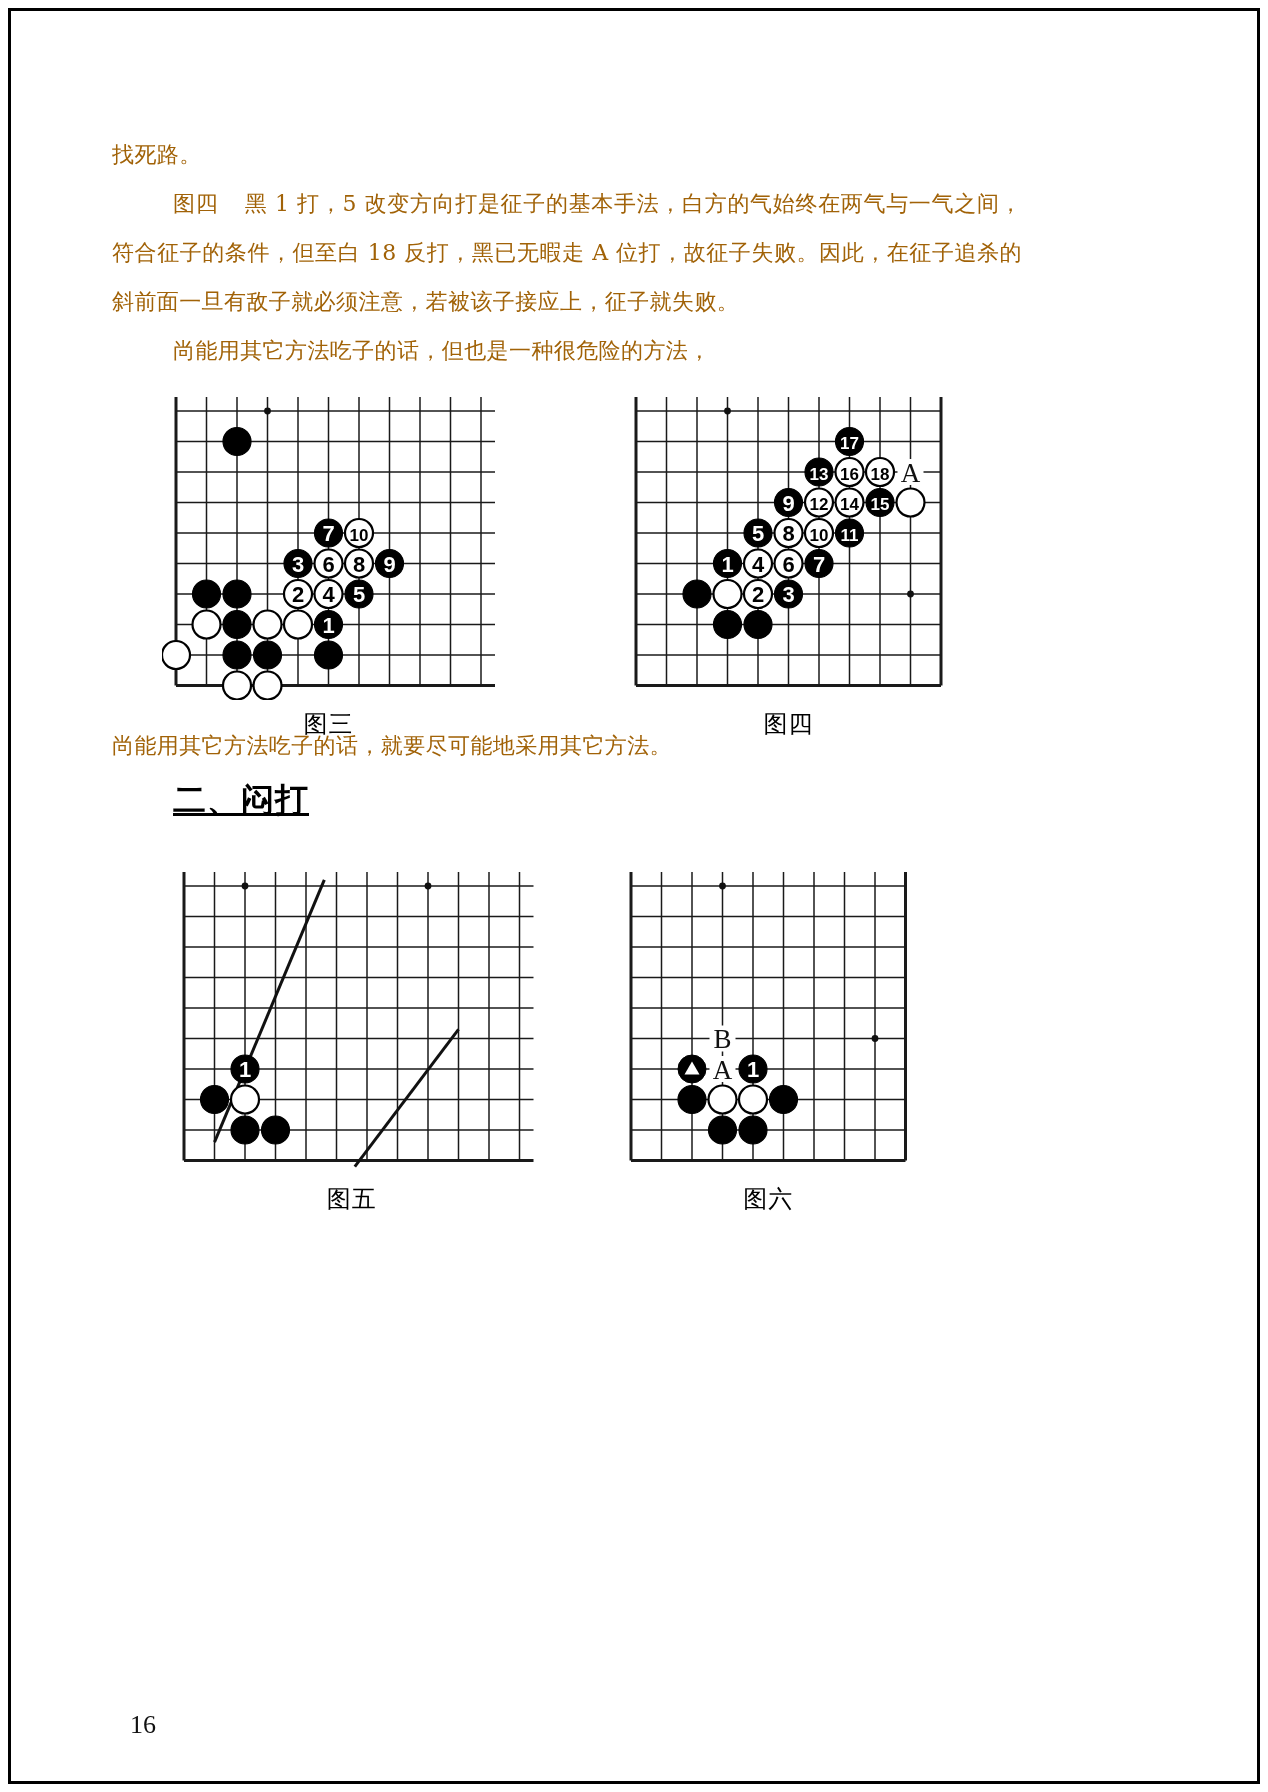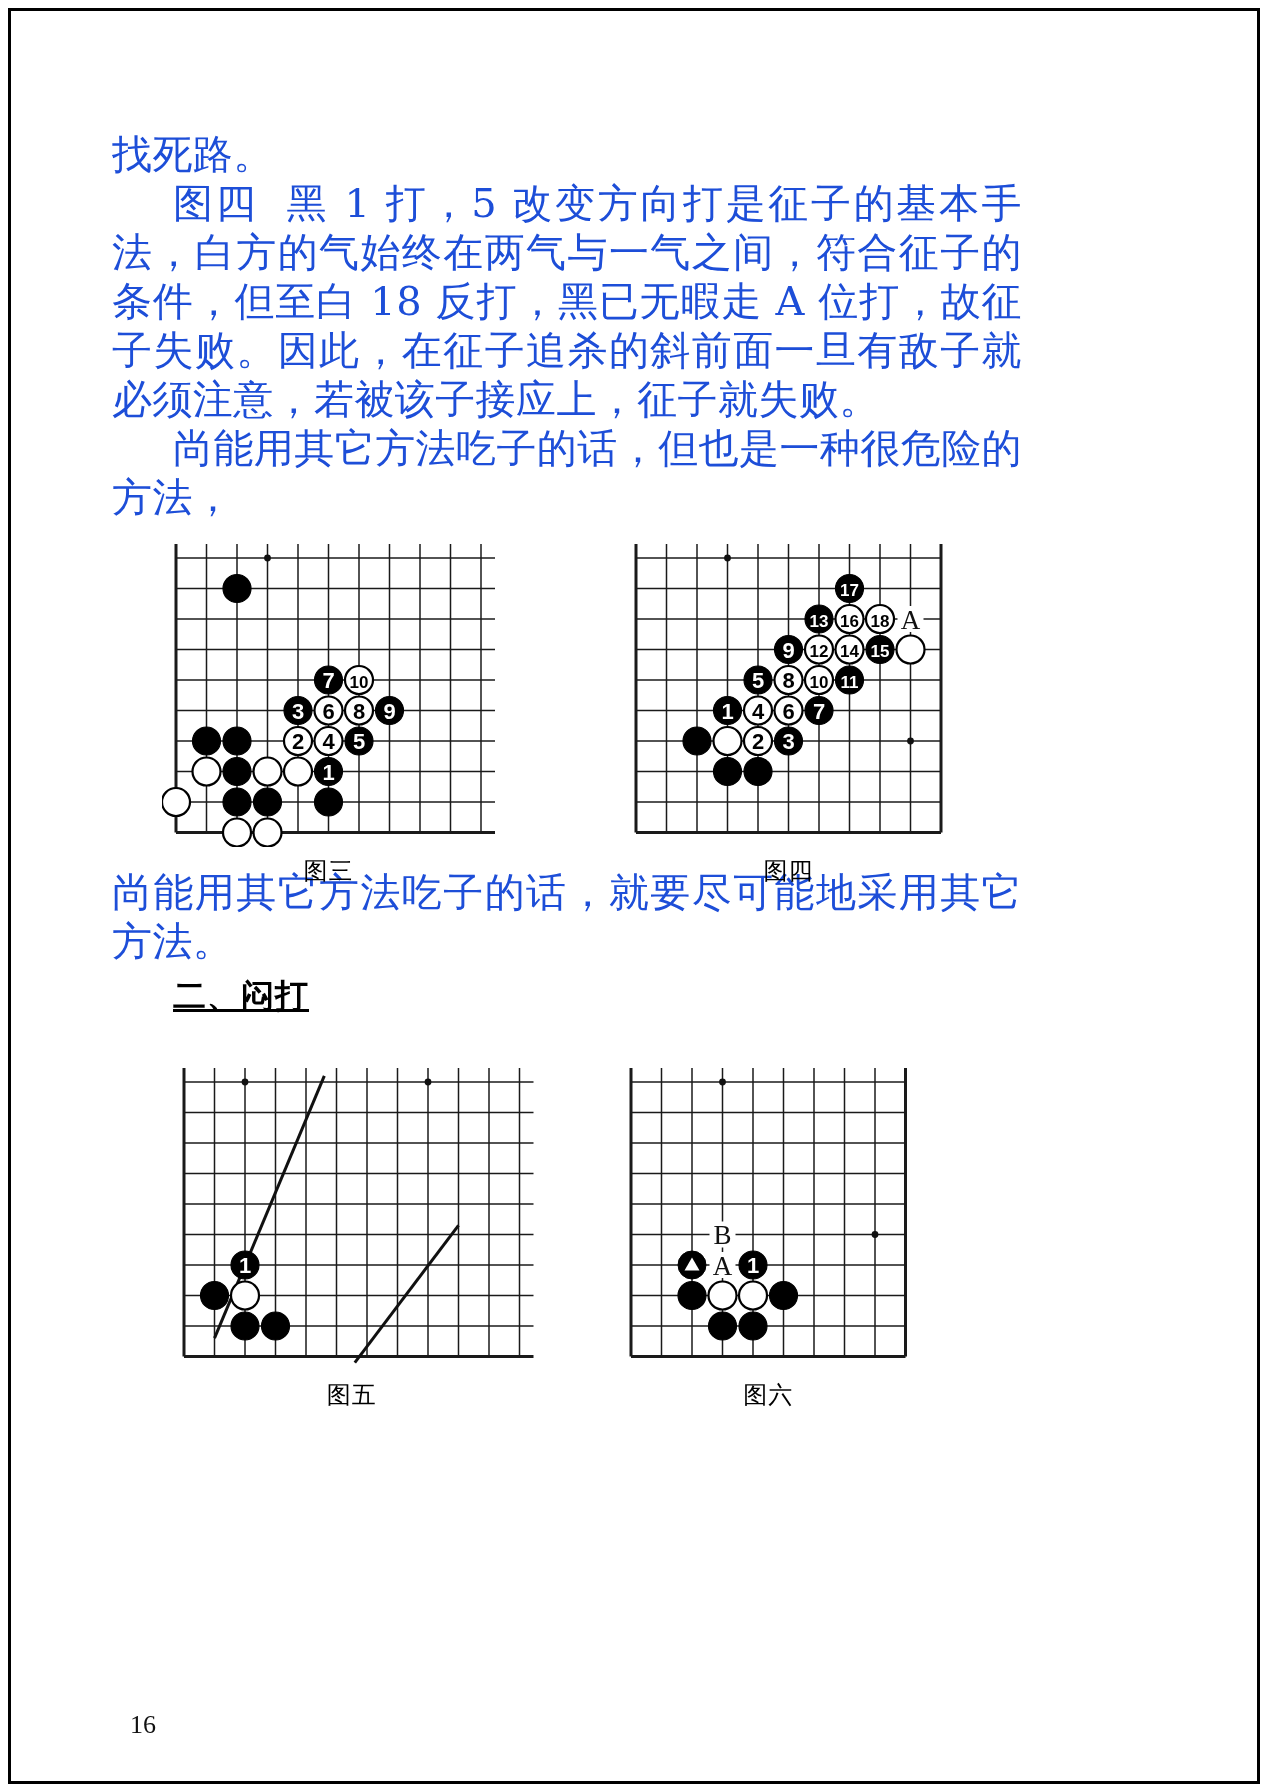--- a/index.html
+++ b/index.html
@@ -31,23 +31,23 @@
   .content {
     position: absolute;
     left: 112px;
     top: 130px;
     width: 910px;
   }
 
   
   .para {
     font-family: "DejaVu Serif", serif;
-    font-size: 40px;
+    font-size: 22px;
     line-height: 49px;
-    color: #1d4ed8;
+    color: #a16207;
     text-align: justify;
     letter-spacing: 0.4px;
     margin: 0;
   }
   .para.indent { text-indent: 61px; }
   .gap-wide { display: inline-block; width: 26px; }
 
   .section-head {
     font-family: "DejaVu Serif", serif;
     font-size: 33px;

